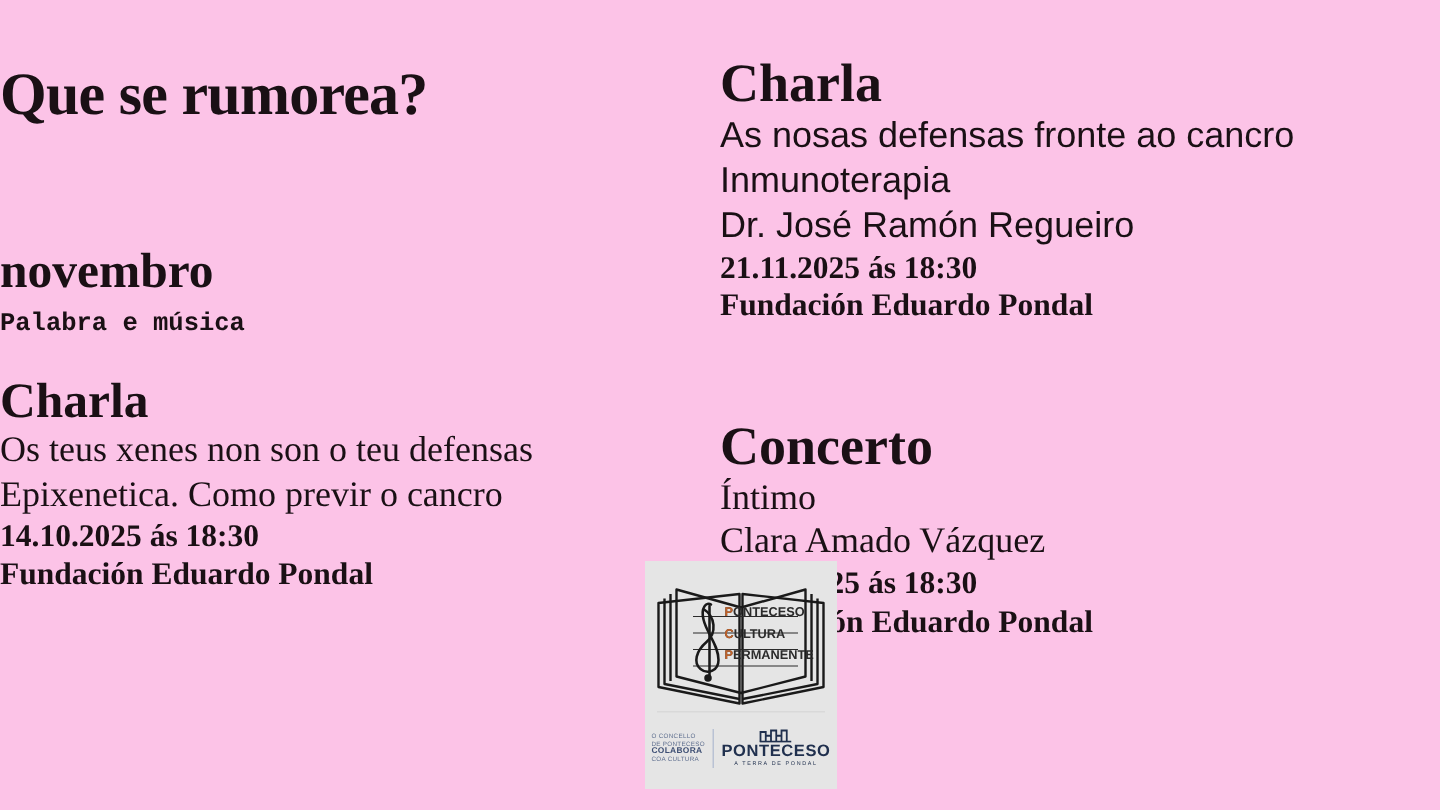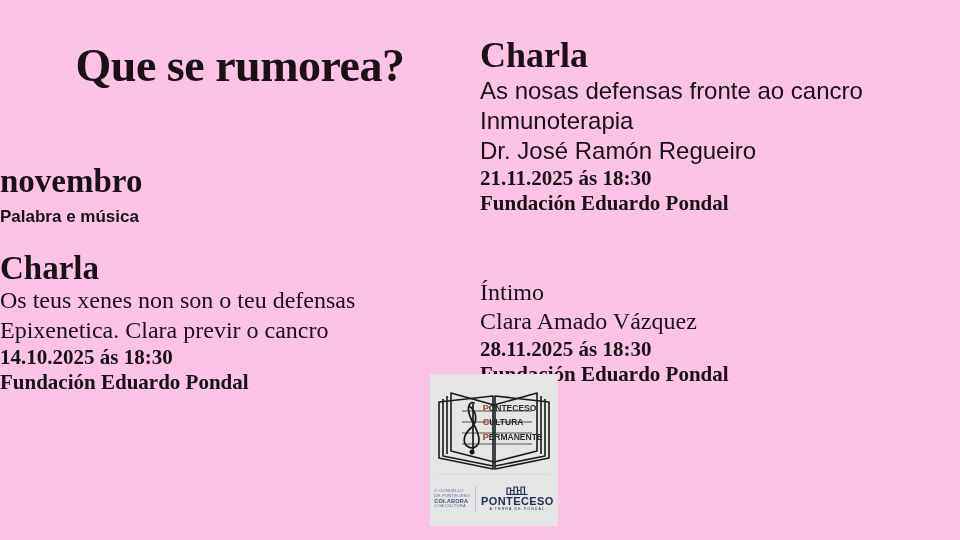--- a/index.html
+++ b/index.html
@@ -8,34 +8,33 @@
     background:#fcc3e7;
     font-family:"Liberation Serif", serif;
     color:#1a1015;
     position:relative;
   }
   .poster{position:absolute;inset:0;}
 
   
   .t-title{
     font-family:"Liberation Serif", serif;
-    font-weight:700;font-size:46px;line-height:1.05;
+    font-weight:700;font-size:40px;line-height:1.05;
     letter-spacing:-0.5px;
-    text-align:center;
   }
   .t-sub{
     font-family:"Liberation Serif", serif;
     font-weight:400;font-size:30px;line-height:1.08;
   }
   .t-month{
     font-family:"Liberation Serif", serif;
     font-weight:700;font-size:33px;line-height:1.08;
   }
   .t-tag{
-    font-family:Liberation Sans, sans-serif;
+    font-family:Liberation Mono, monospace;
     font-weight:700;font-size:17px;line-height:1.1;
   }
   .t-head{
     font-family:"Liberation Serif", serif;
     font-weight:700;font-size:33px;line-height:1.1;
   }
   .t-head-big{
     font-family:"Liberation Serif", serif;
     font-weight:700;font-size:36px;line-height:1.1;
   }
@@ -114,35 +113,36 @@
     <div class="t-month">novembro</div>
   </div>
 
   <div id="left-tagline" class="blk">
     <div class="t-tag">Palabra e música</div>
   </div>
 
   <div id="left-event" class="blk">
     <div class="t-head">Charla</div>
     <div class="t-body">Os teus xenes non son o teu defensas</div>
-    <div class="t-body">Epixenetica. Clara previr o cancro</div>
+    <div class="t-body">Epixenetica. Como previr o cancro</div>
     <div class="t-small">14.10.2025 ás 18:30</div>
     <div class="t-small">Fundación Eduardo Pondal</div>
   </div>
 
   <div id="right-event-1" class="blk">
     <div class="t-head-big">Charla</div>
     <div class="t-body-sans">As nosas defensas fronte ao cancro</div>
     <div class="t-body-sans">Inmunoterapia</div>
     <div class="t-body-sans">Dr. José Ramón Regueiro</div>
     <div class="t-small">21.11.2025 ás 18:30</div>
     <div class="t-small">Fundación Eduardo Pondal</div>
   </div>
 
   <div id="right-event-2" class="blk">
+    <div class="t-head-big">Concerto</div>
     <div class="t-body">Íntimo</div>
     <div class="t-body">Clara Amado Vázquez</div>
     <div class="t-small">28.11.2025 ás 18:30</div>
     <div class="t-small">Fundación Eduardo Pondal</div>
   </div>
 
   <div class="logo-card">
 
     <svg class="logo-book" viewBox="0 0 240 192">
       <g fill="none" stroke="#1a1a1a" stroke-width="3.2" stroke-linejoin="round">

